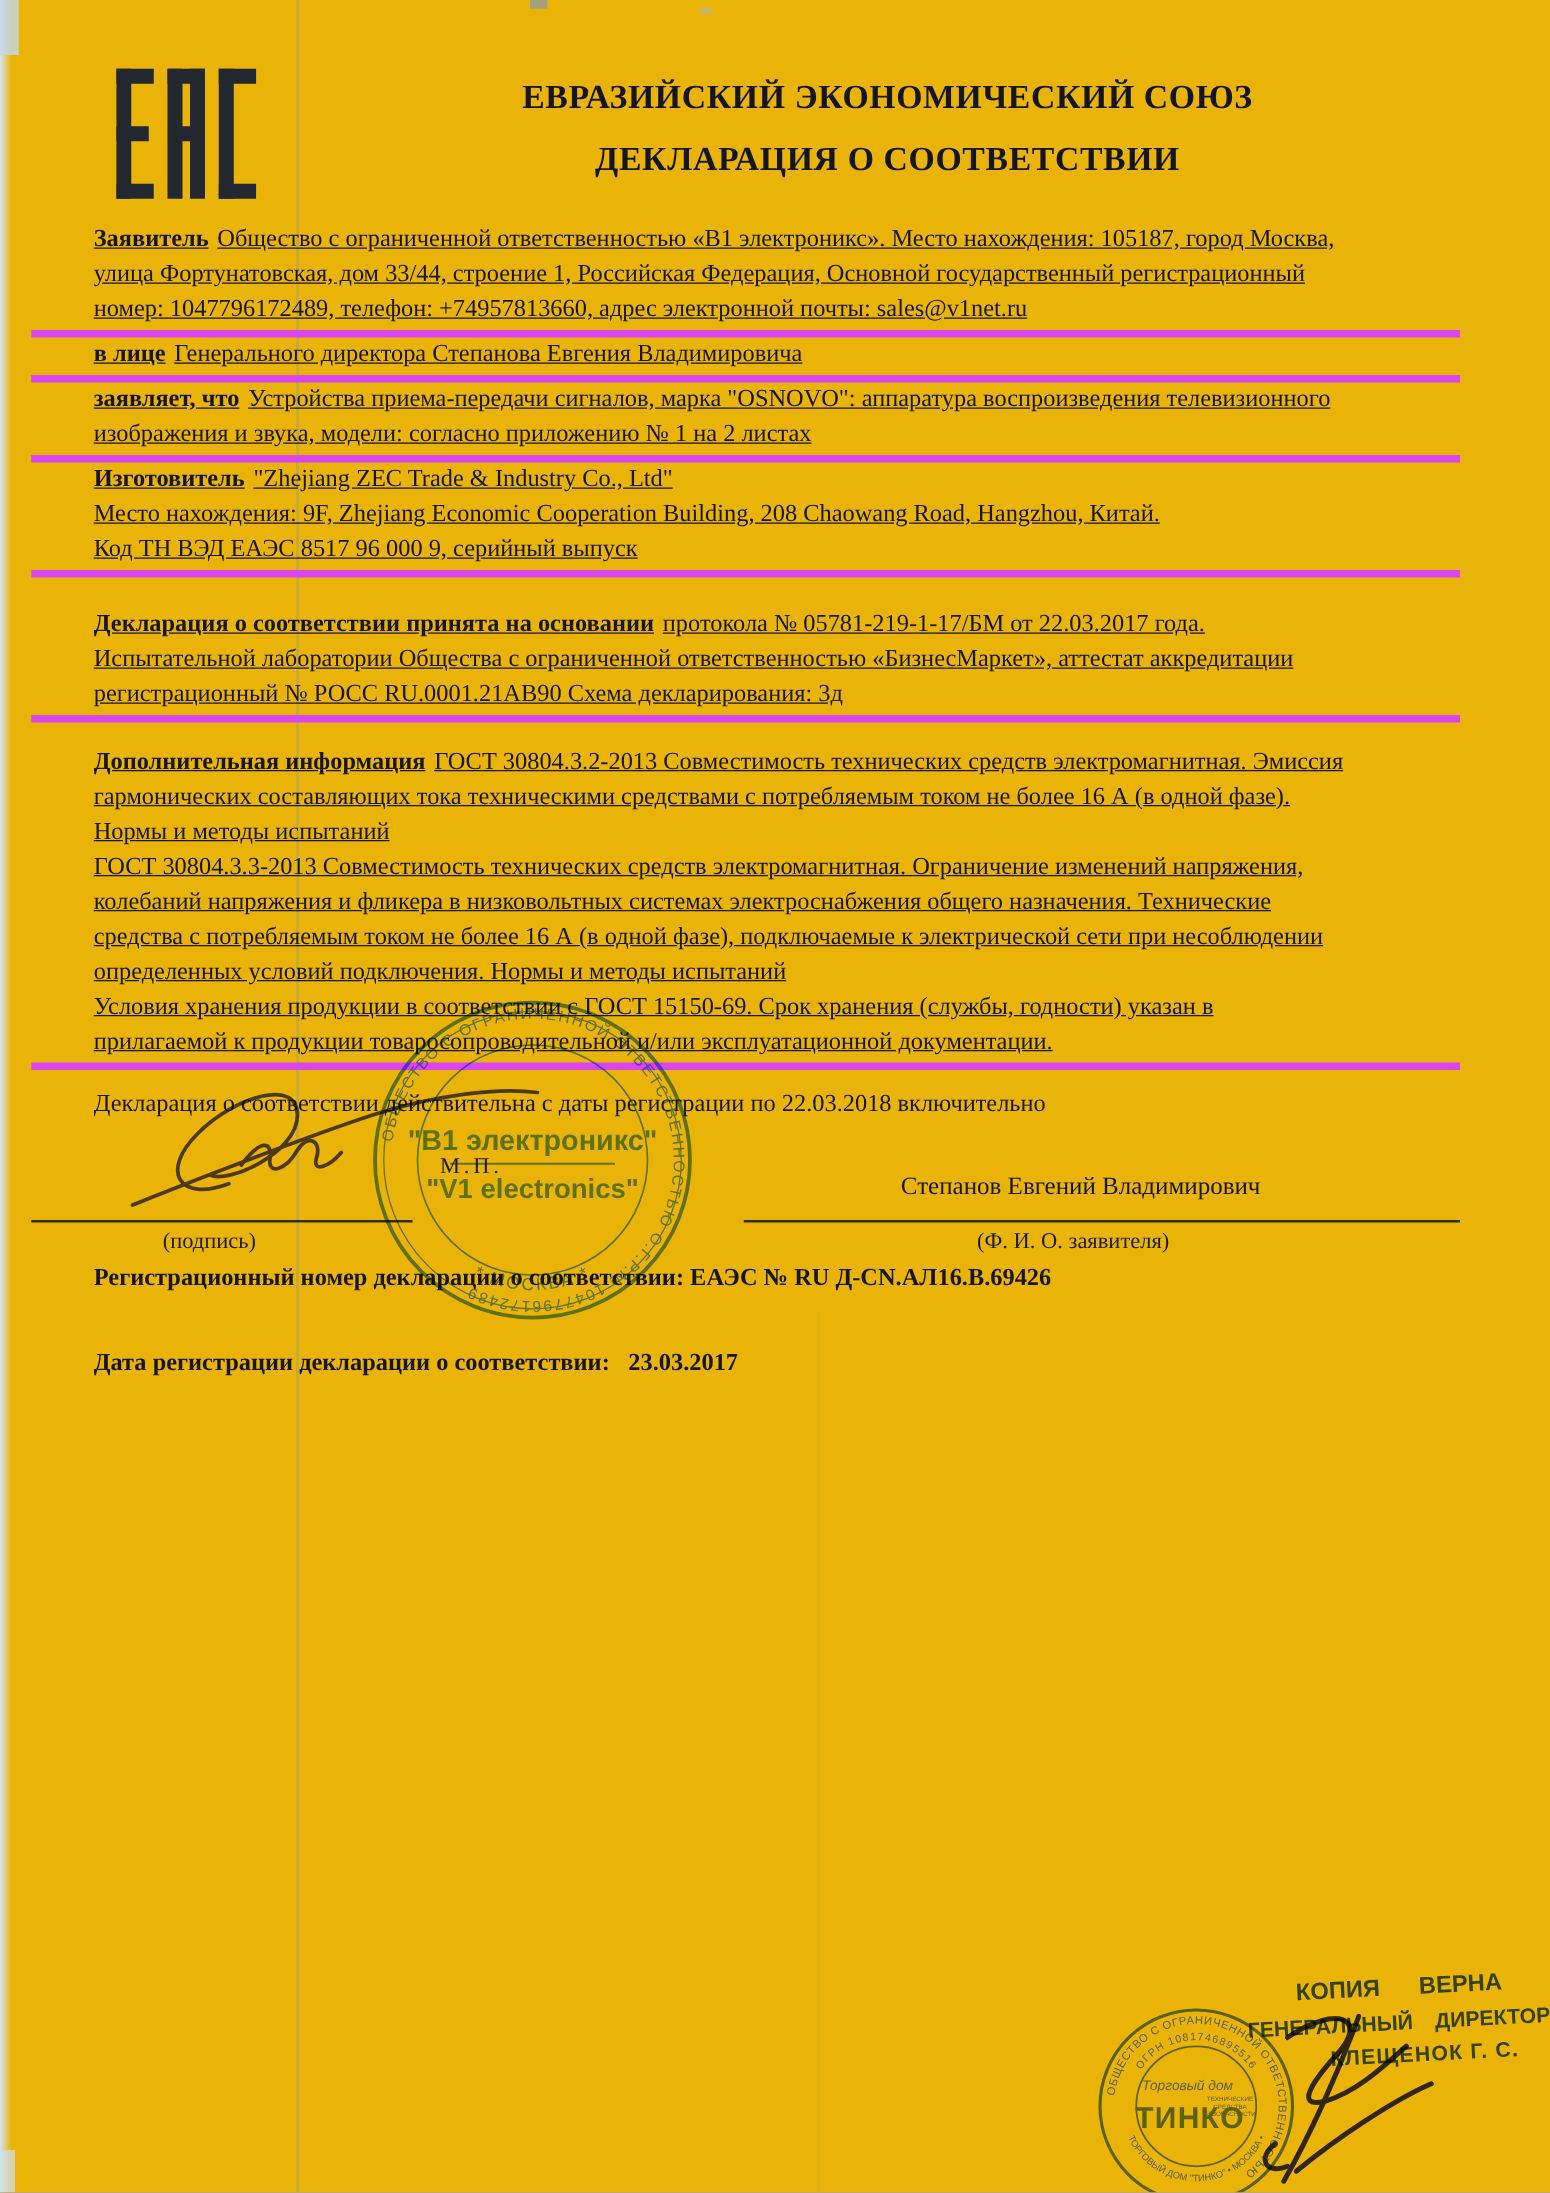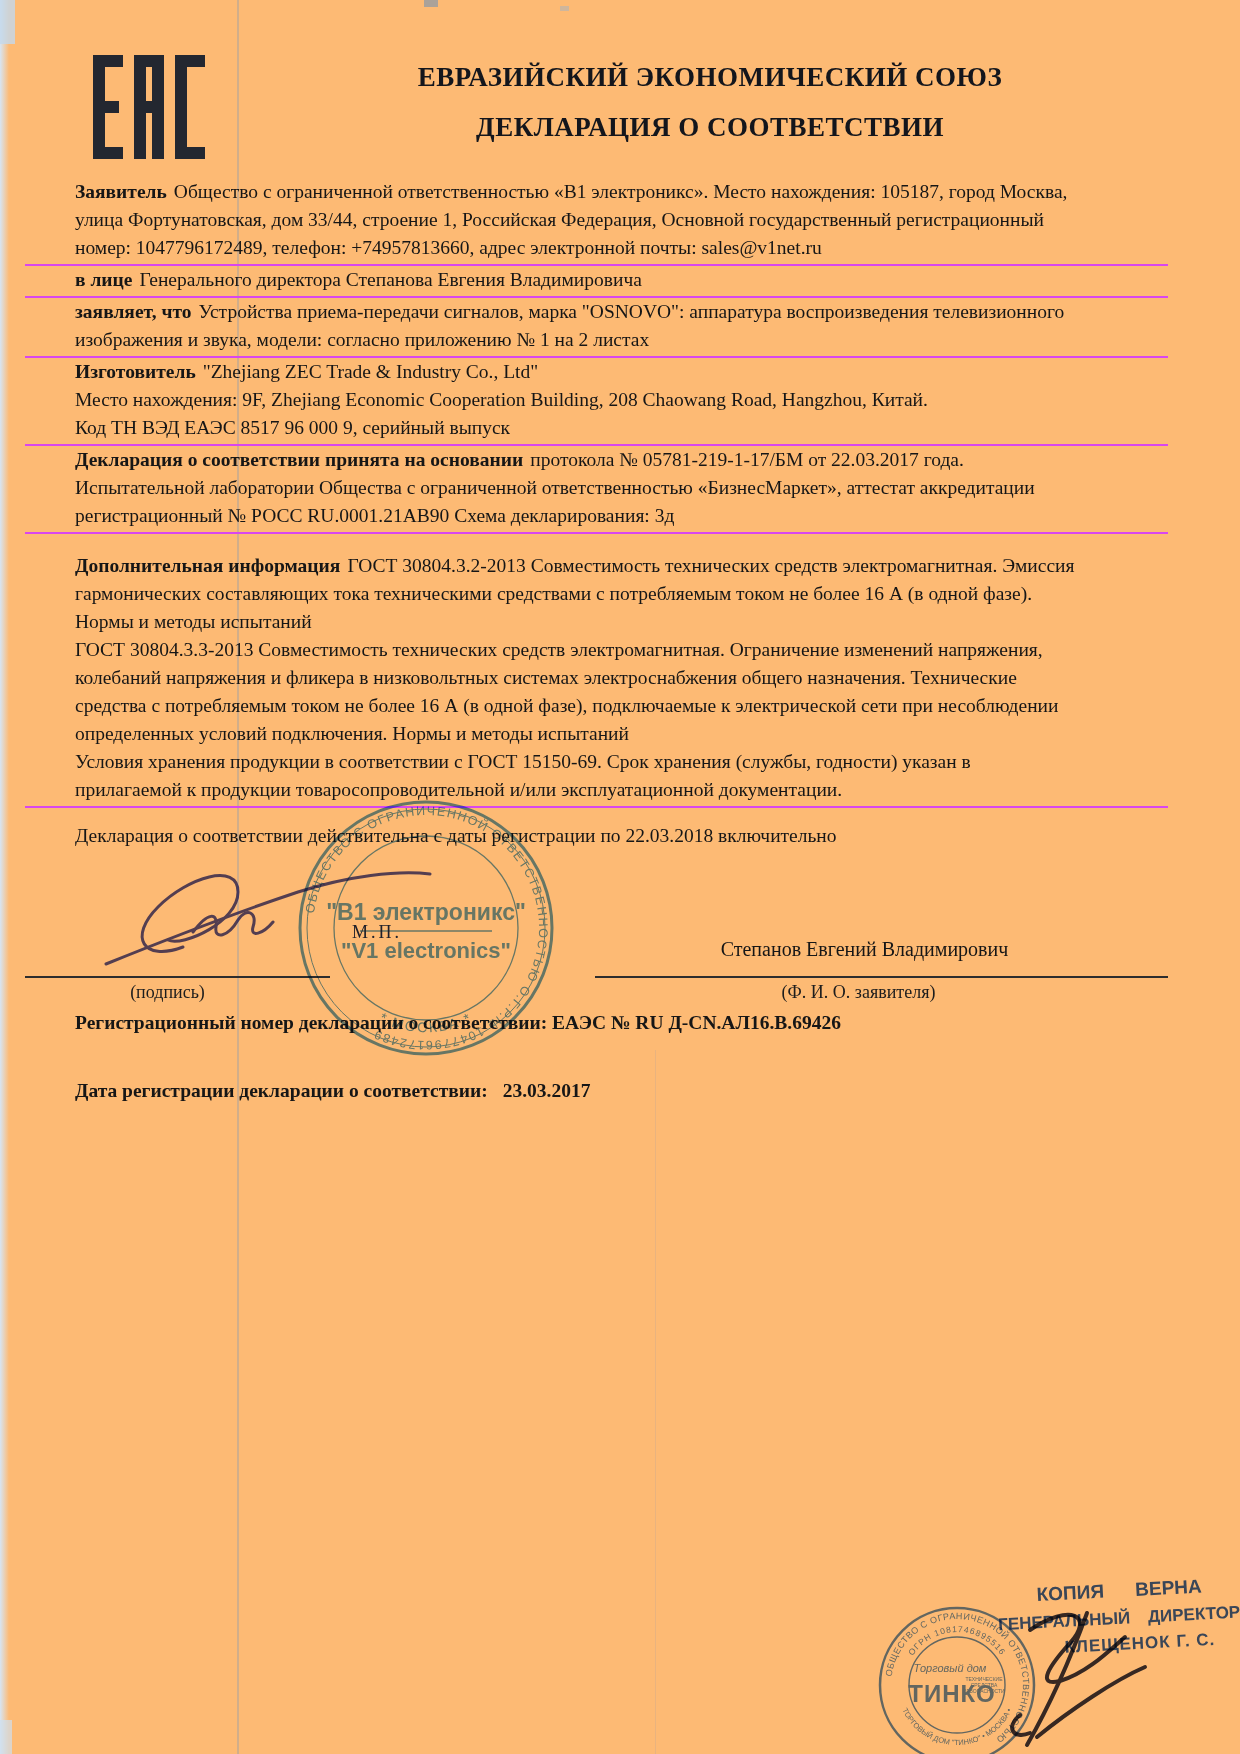--- a/index.html
+++ b/index.html
@@ -1,18 +1,18 @@
 <!DOCTYPE html>
 <html><head>
 <meta charset="utf-8">
 <style>
   html,body{margin:0;padding:0;background:#9a9a9a;}
   .page{
     position:relative;width:1240px;height:1754px;margin:0 auto;
-    background:#fdba74;overflow:hidden;
+    background:#eab308;overflow:hidden;
     font-family:"Liberation Serif", serif;color:#161616;
   }
   
   .edge-left{position:absolute;left:0;top:0;width:9px;height:100%;
     background:linear-gradient(to right,#d7e5f3,rgba(255,255,255,0));}
   .corner-tl{position:absolute;left:0;top:0;width:15px;height:44px;background:#c3d8ec;opacity:.8;}
   .corner-bl{position:absolute;left:0;bottom:0;width:12px;height:34px;background:#cfe0ef;opacity:.7;}
   .mark-top-1{position:absolute;left:424px;top:0;width:14px;height:7px;background:#8f9aa6;opacity:.75;}
   .mark-top-2{position:absolute;left:560px;top:6px;width:9px;height:5px;background:#aab3bd;opacity:.55;}
   .fold-line{position:absolute;left:237px;top:0;width:2px;height:100%;
@@ -23,24 +23,24 @@
   
   .hdr-logo{position:absolute;left:93px;top:53px;}
   .hdr-titles{position:absolute;left:240px;top:62px;width:940px;text-align:center;}
   .t1,.t2{font-weight:bold;font-size:27px;letter-spacing:.5px;color:#14161c;}
   .t2{margin-top:19px;}
 
   
   .content{position:absolute;left:25px;top:178px;width:1143px;
     font-size:19.5px;line-height:28px;}
   .sec{padding:0 88px 2px 50px;}
-  .rule{border-bottom:2px solid #d946ef;}
+  .rule{border-bottom:6px solid #d946ef;text-decoration:underline;}
   .rule-faint{border-bottom:1px solid #979797;}
   .lbl{font-weight:bold;margin-right:7px;}
-  .gap24{}
+  .gap24{margin-top:24px;}
   .gap18{margin-top:18px;}
   .validity{font-weight:normal;padding-top:14px;}
 
   
   .sig-line{position:absolute;border-top:2px solid #2d2d2d;}
   .sig-line-left{left:25px;top:976px;width:305px;}
   .sig-line-right{left:595px;top:976px;width:573px;}
   .caption{position:absolute;font-size:18px;text-align:center;color:#1d1d1d;}
   .cap-podpis{left:15px;top:982px;width:305px;}
   .cap-fio{left:572px;top:982px;width:573px;}

